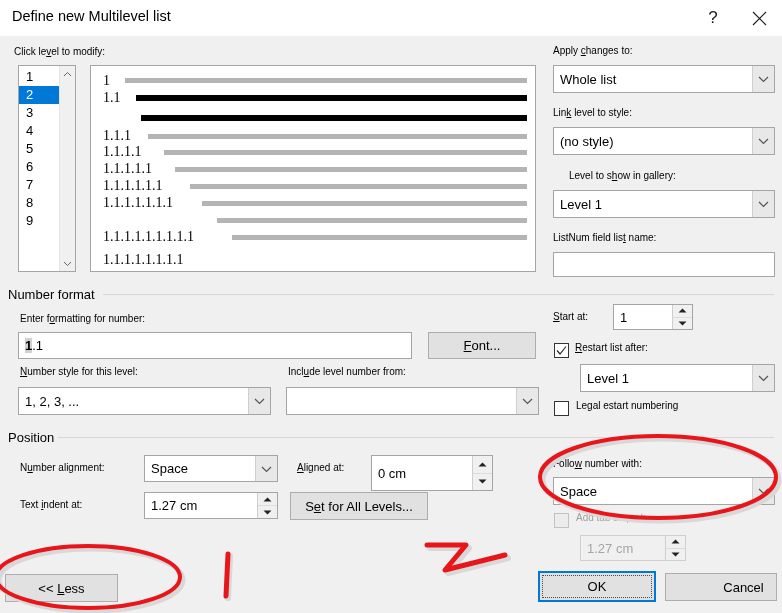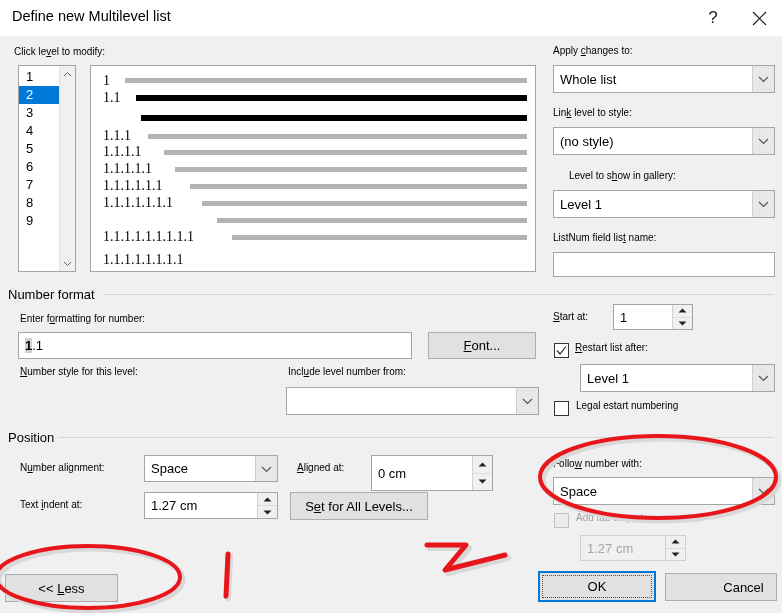--- a/index.html
+++ b/index.html
@@ -259,20 +259,28 @@
   <div class="lbl" style="left:20px; top:277px;">Enter f<span class="u">o</span>rmatting for number:</div>
   <div class="textbox" style="left:18px; top:296px; width:394px; height:27px;">
     <span style="background:#d0d0d0; font-weight:bold;">1</span>
       <span>.1</span>
   </div>
   <div class="btn" style="left:428px; top:296px; width:108px; height:27px;">
     <span><span class="u">F</span>ont...</span>
   </div>
 
   <div class="lbl" style="left:20px; top:330px;"><span class="u">N</span>umber style for this level:</div>
+  <div class="combo" style="left:18px; top:351px; width:253px; height:28px;">
+    <div class="cval">1, 2, 3, ...</div>
+    <div class="carrow">
+      <svg width="11" height="8" viewBox="0 0 11 8">
+          <path d="M1 2 L5.5 6.5 L10 2" stroke="#555" stroke-width="1.2" fill="none"></path>
+        </svg>
+    </div>
+  </div>
 
   <div class="lbl" style="left:288px; top:330px;">Incl<span class="u">u</span>de level number from:</div>
   <div class="combo" style="left:286px; top:351px; width:253px; height:28px;">
     <div class="cval"></div>
     <div class="carrow">
       <svg width="11" height="8" viewBox="0 0 11 8">
           <path d="M1 2 L5.5 6.5 L10 2" stroke="#555" stroke-width="1.2" fill="none"></path>
         </svg>
     </div>
   </div>

